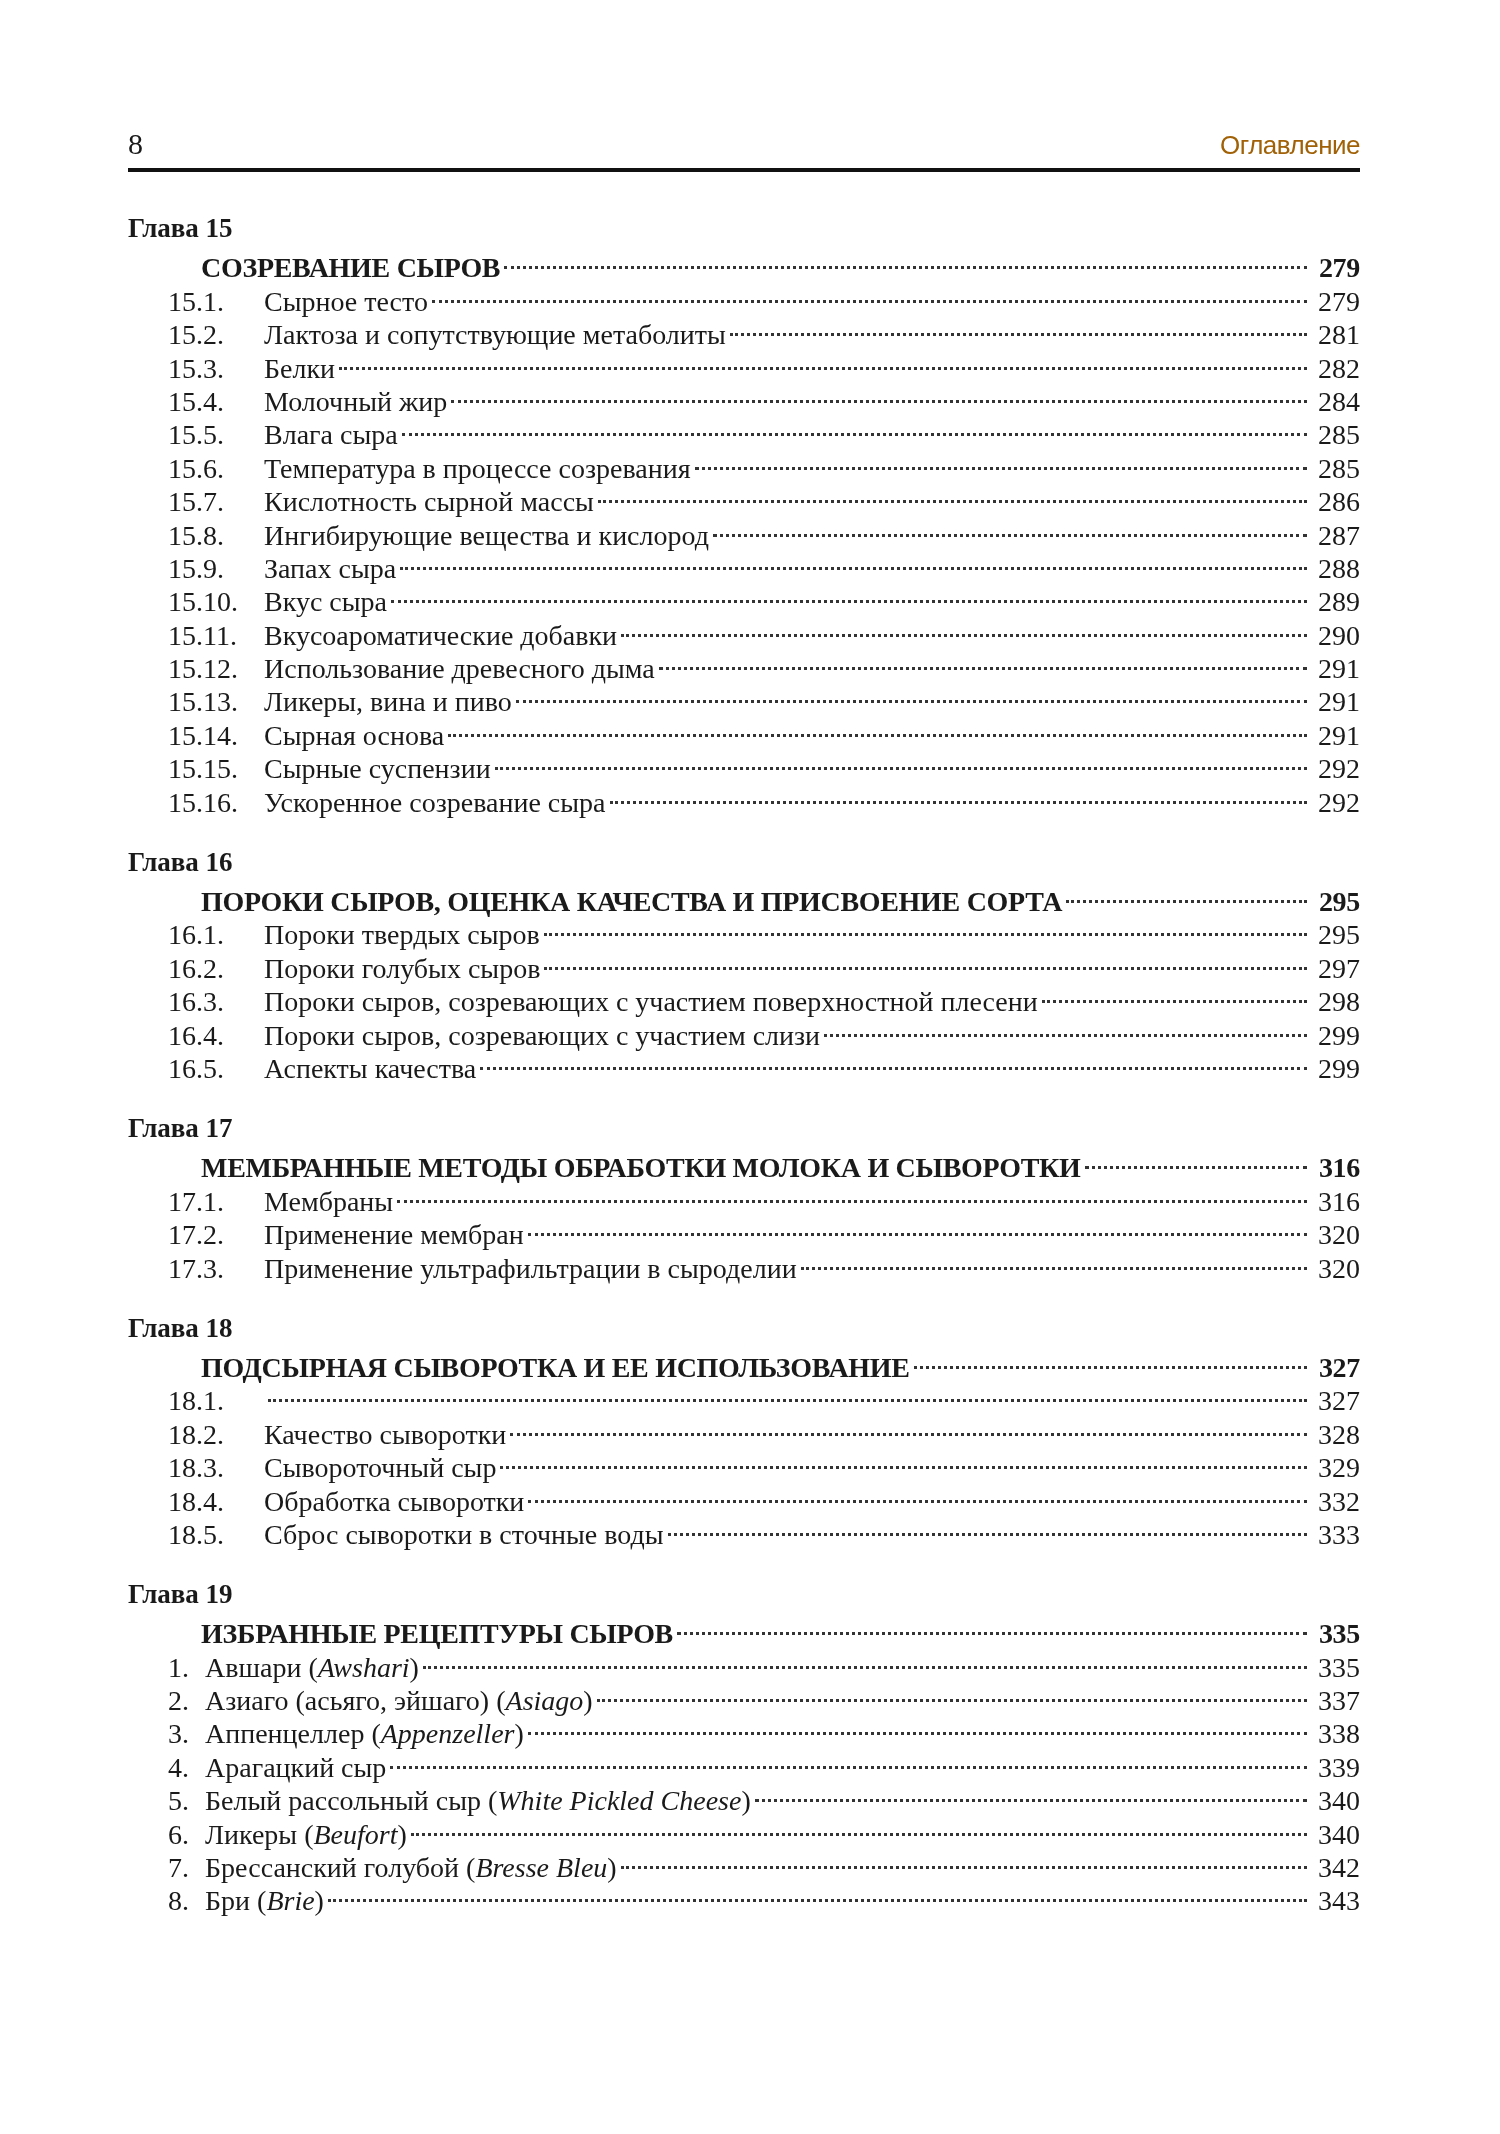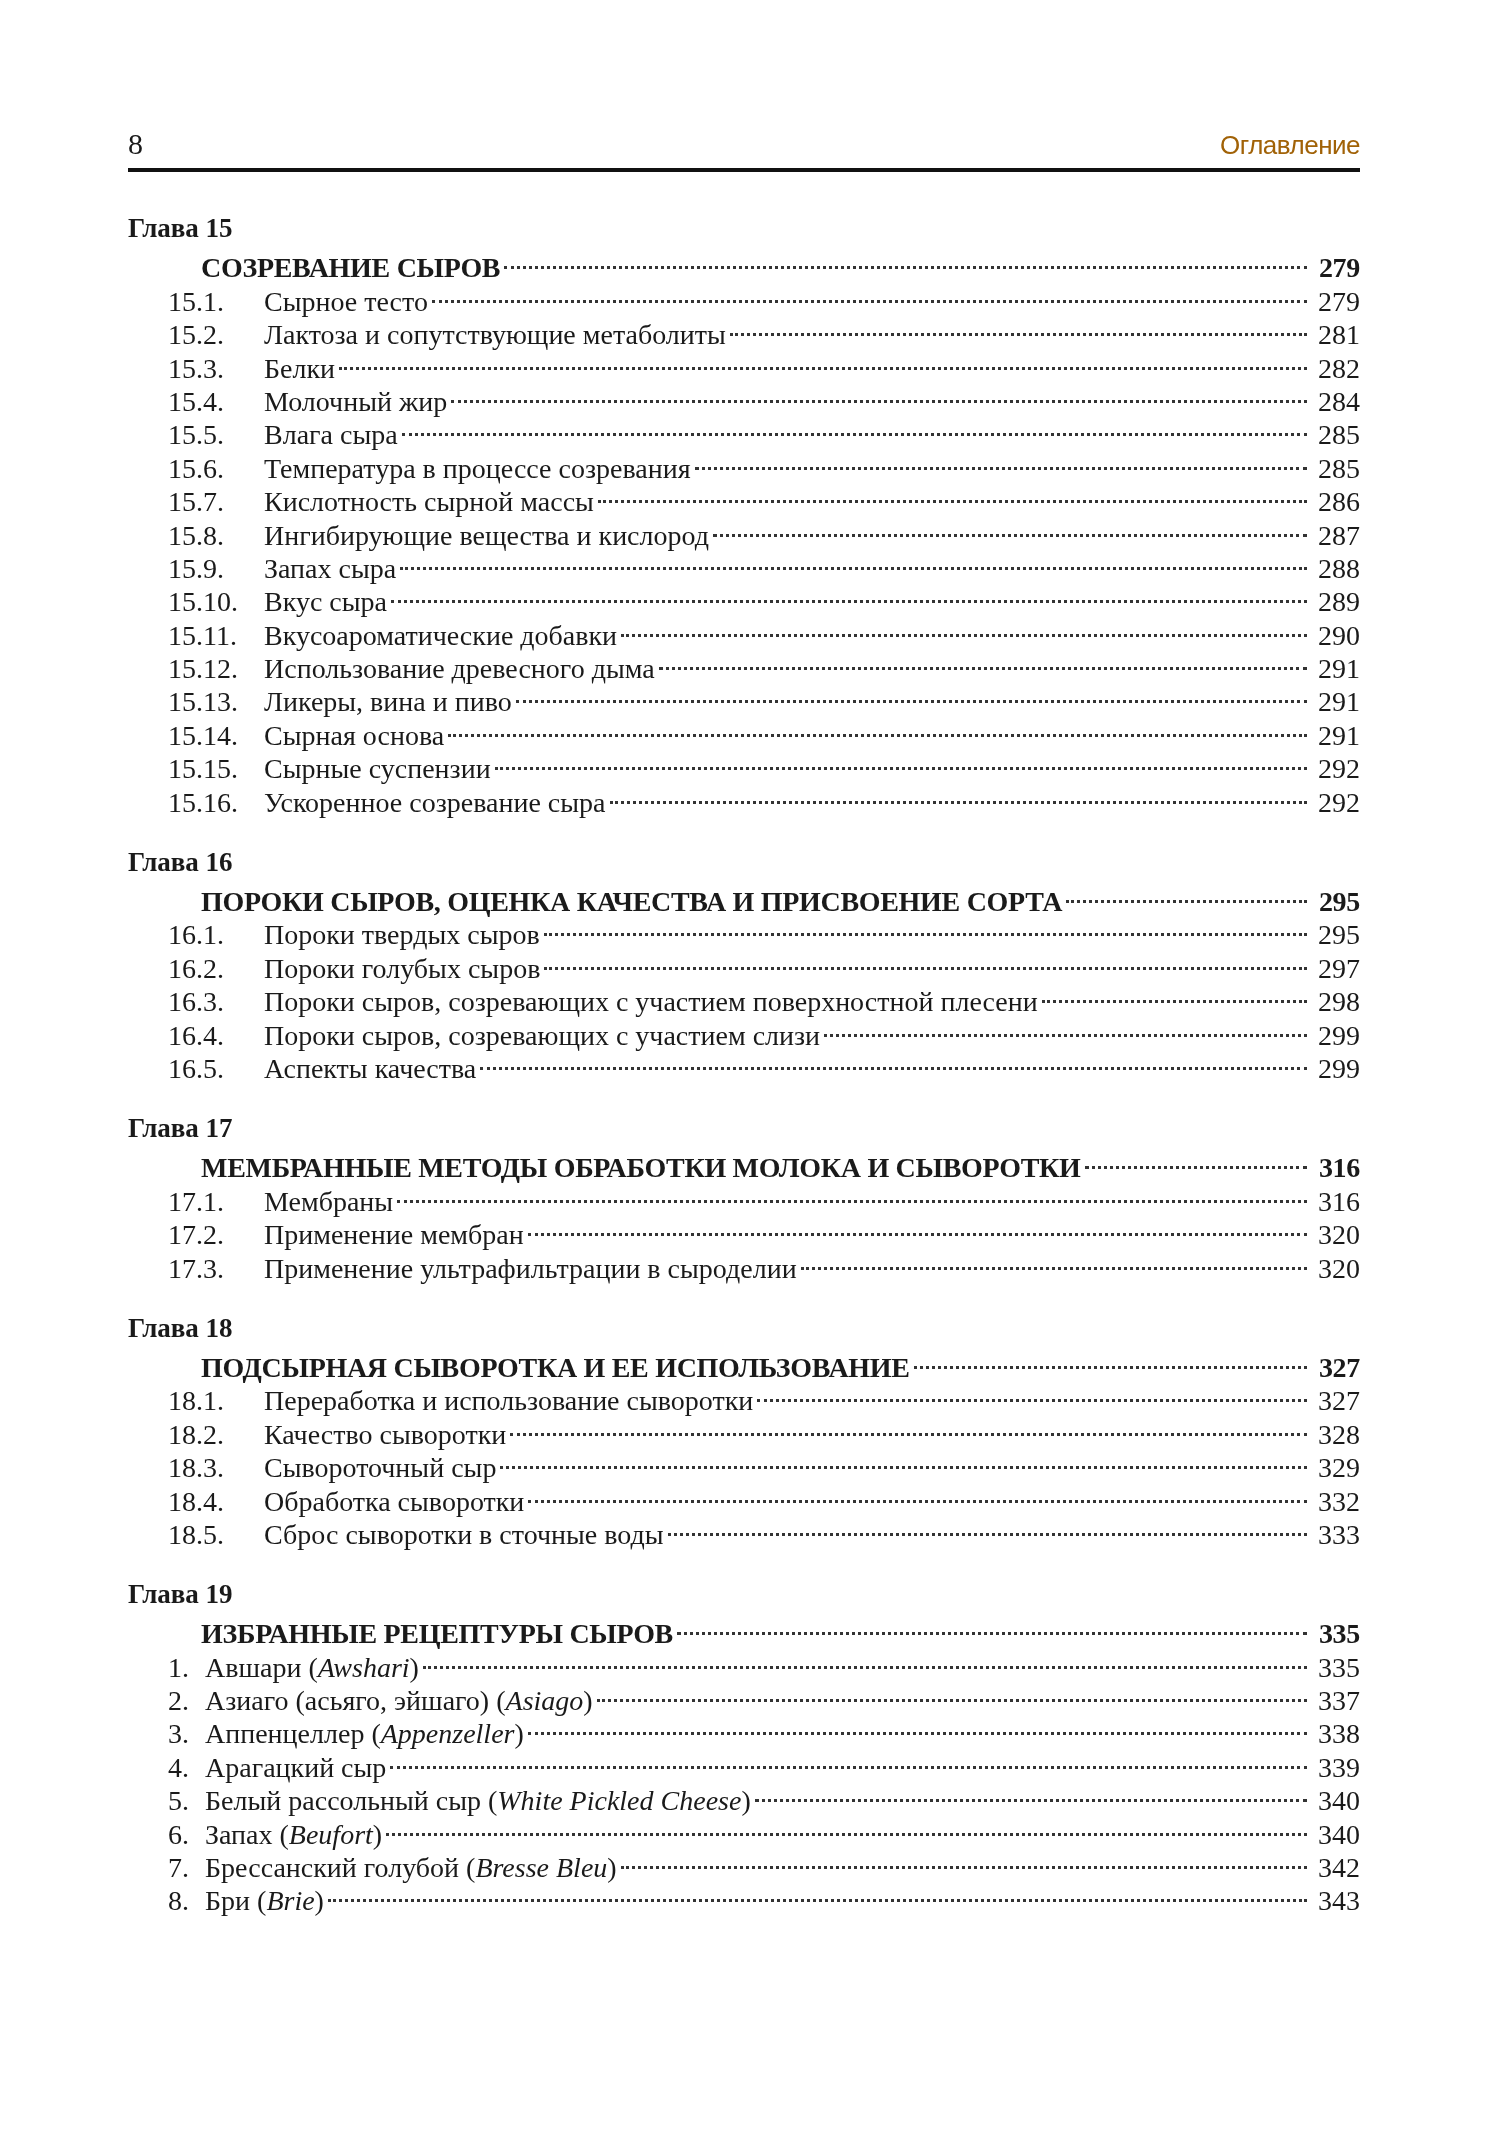--- a/index.html
+++ b/index.html
@@ -281,21 +281,20 @@
     </div>
     <div class="chapter">
       <div class="chapter-label">Глава 18</div>
       <div class="row title-row">
         <span class="text">ПОДСЫРНАЯ СЫВОРОТКА И ЕЕ ИСПОЛЬЗОВАНИЕ</span>
         <span class="leader"></span>
         <span class="page">327</span>
       </div>
       <div class="row">
         <span class="num">18.1.</span>
-        <span class="text"><span>Переработка и использование сыворотки</span></span>
         <span class="leader"></span>
         <span class="page">327</span>
       </div>
       <div class="row">
         <span class="num">18.2.</span>
         <span class="text"><span>Качество сыворотки</span></span>
         <span class="leader"></span>
         <span class="page">328</span>
       </div>
       <div class="row">
@@ -349,21 +348,21 @@
         <span class="page">339</span>
       </div>
       <div class="row">
         <span class="num short">5.</span>
         <span class="text"><span>Белый рассольный сыр</span><span> (</span><em>White Pickled Cheese</em><span>)</span></span>
         <span class="leader"></span>
         <span class="page">340</span>
       </div>
       <div class="row">
         <span class="num short">6.</span>
-        <span class="text"><span>Запах</span><span> (</span><em>Beufort</em><span>)</span></span>
+        <span class="text"><span>Ликеры</span><span> (</span><em>Beufort</em><span>)</span></span>
         <span class="leader"></span>
         <span class="page">340</span>
       </div>
       <div class="row">
         <span class="num short">7.</span>
         <span class="text"><span>Брессанский голубой</span><span> (</span><em>Bresse Bleu</em><span>)</span></span>
         <span class="leader"></span>
         <span class="page">342</span>
       </div>
       <div class="row">

